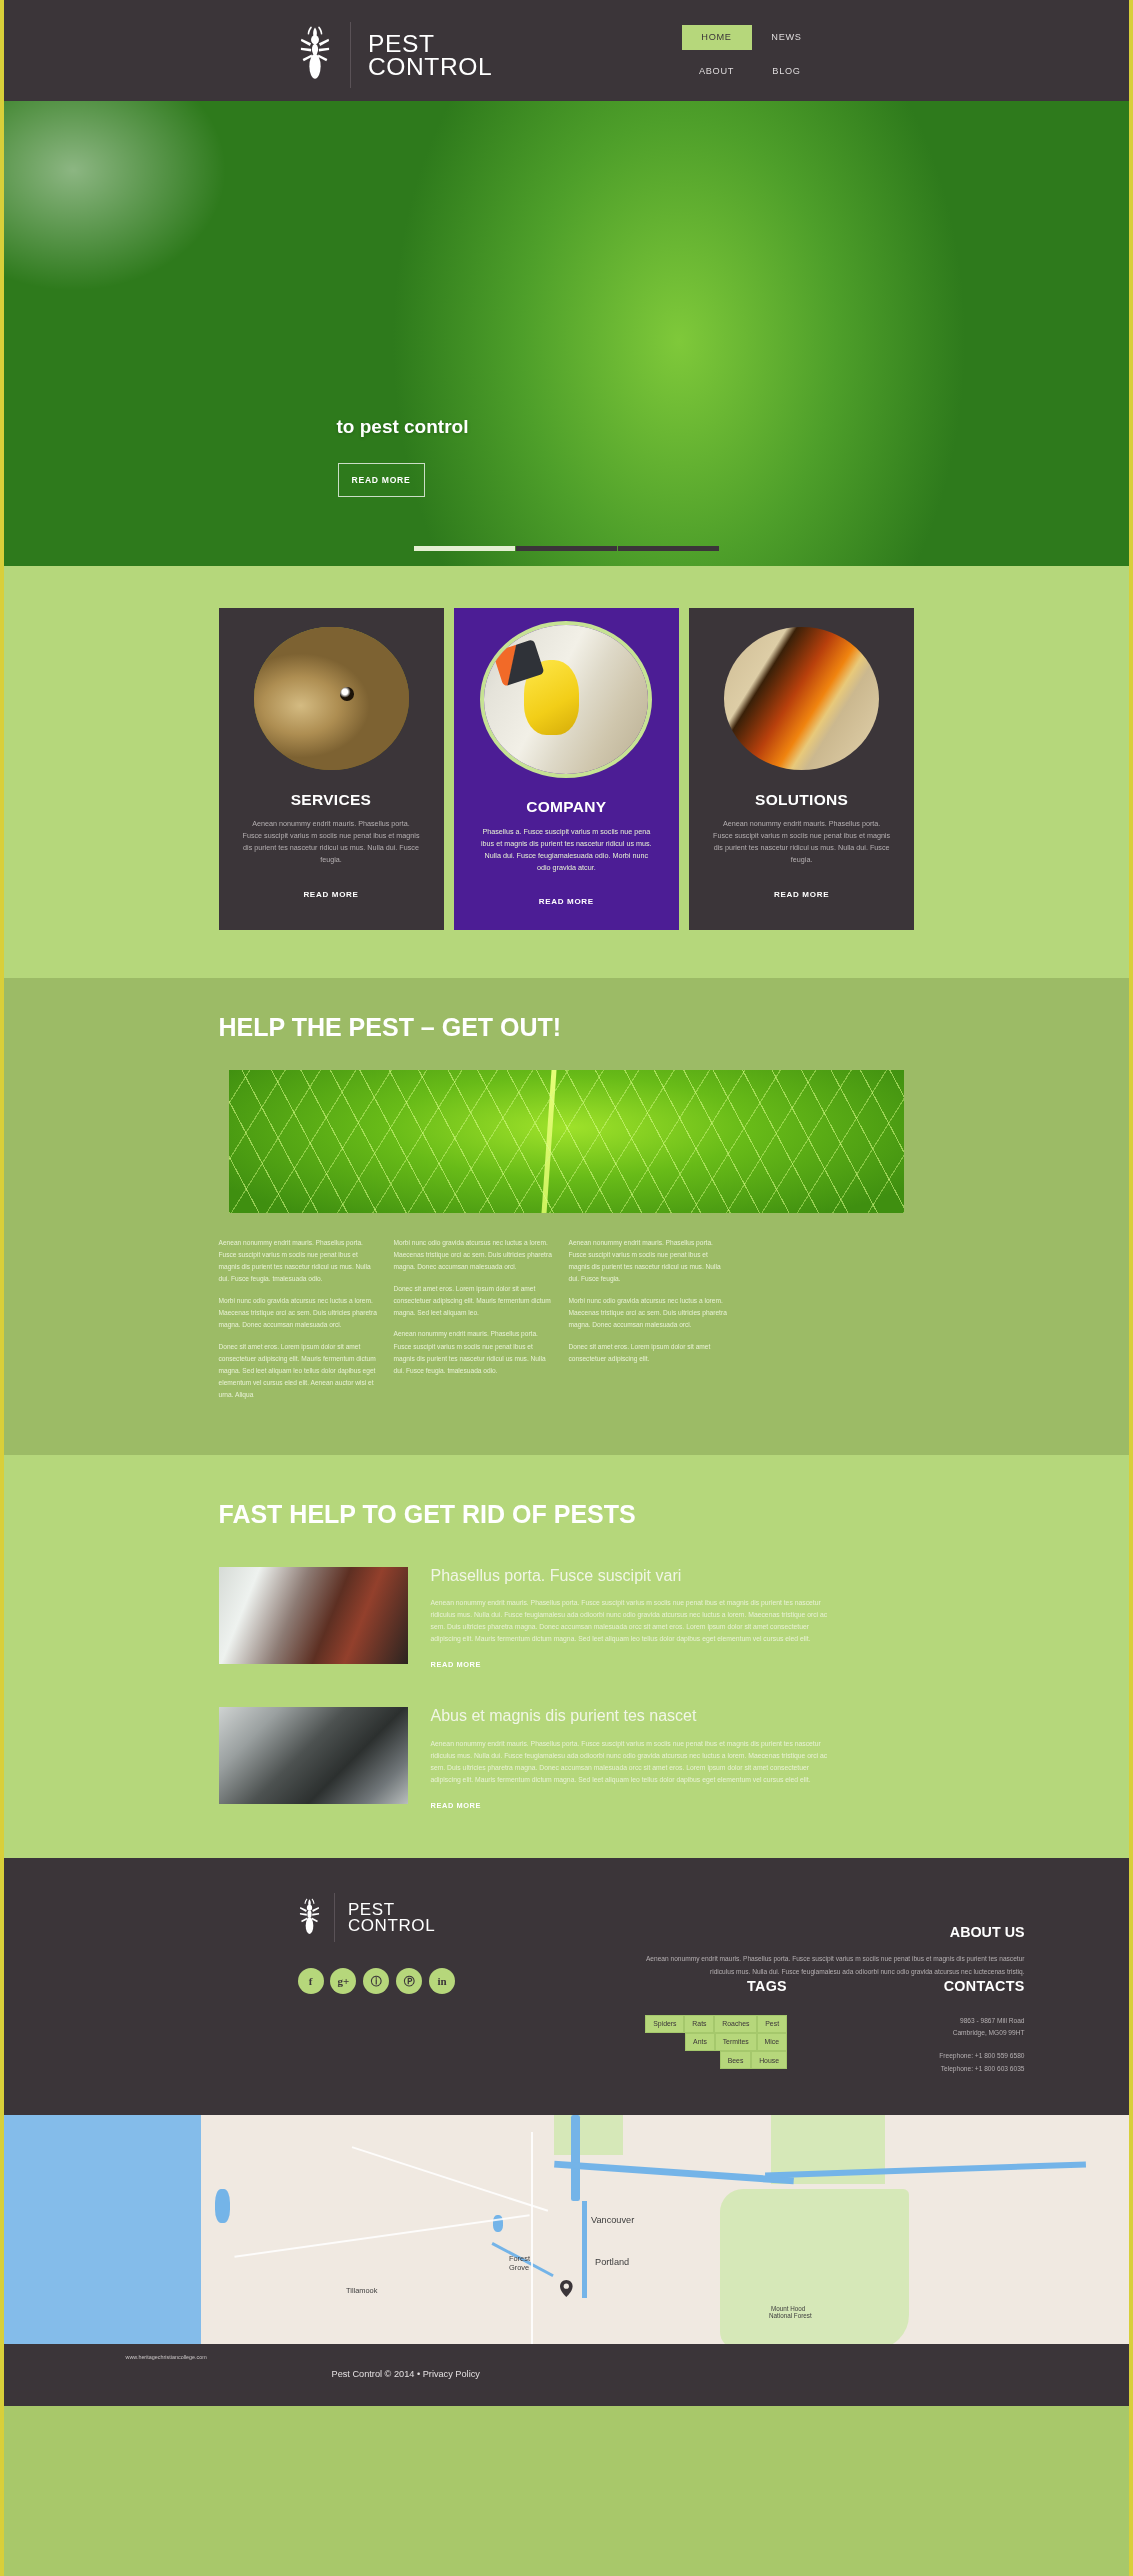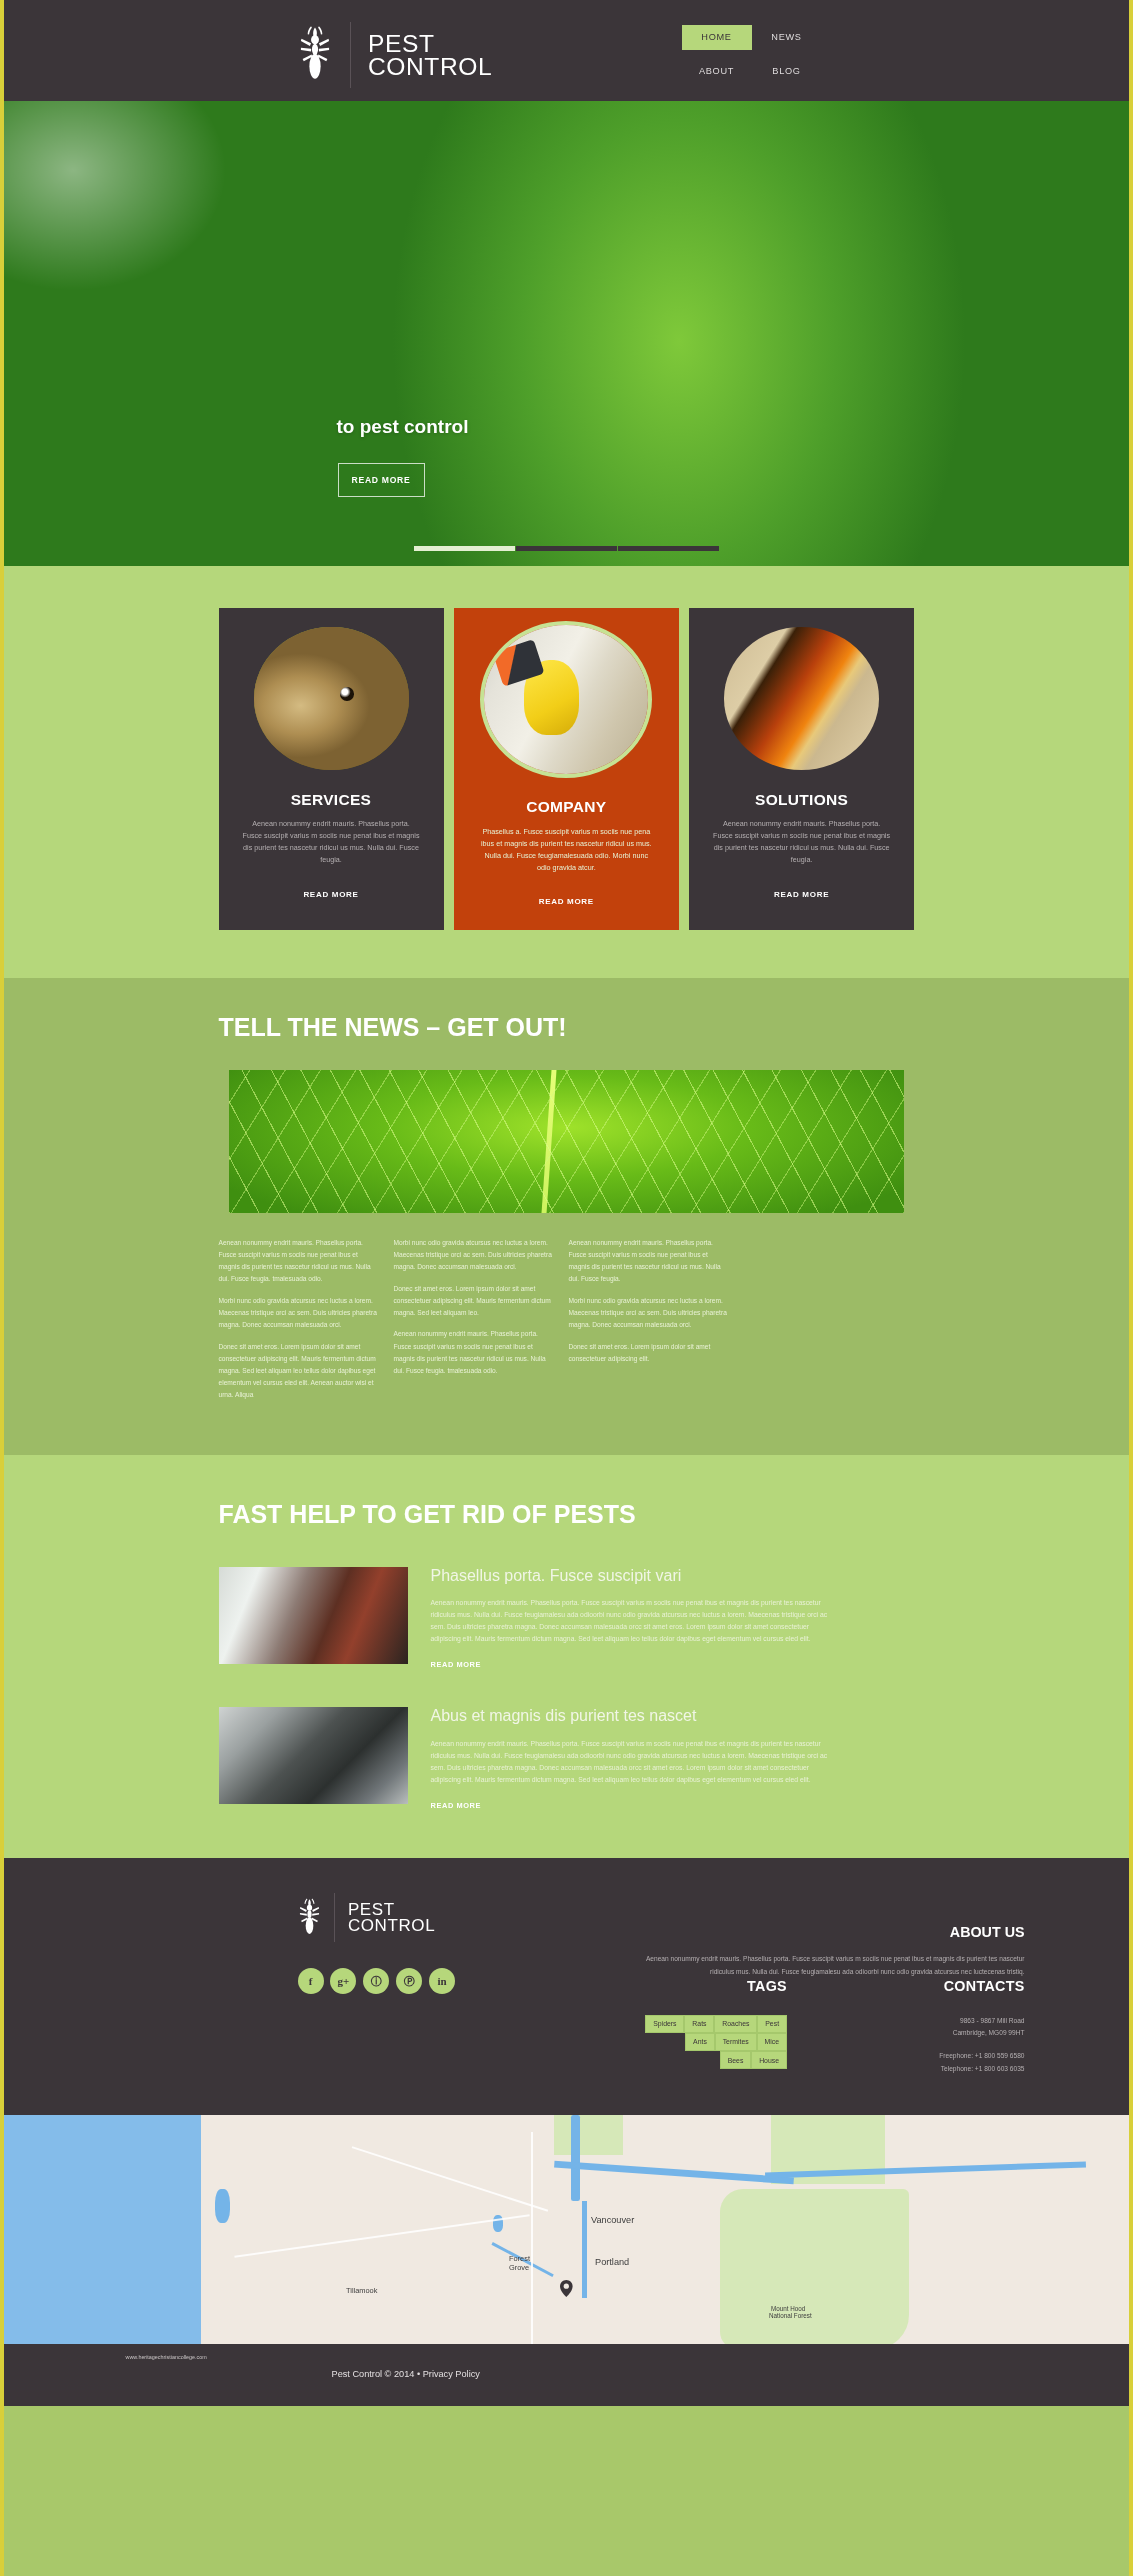--- a/index.html
+++ b/index.html
@@ -36,21 +36,21 @@
   .hero-sub { position:absolute; left:228px; top:315px; color:#fff; font-size:19px; font-weight:700; text-shadow:0 1.1px 3.4px rgba(0,0,0,.2); }
   .hero-btn { position:absolute; left:229px; top:362px; width:87px; height:34px; border:0.6px solid rgba(255,255,255,.75); color:#fff; font-size:8.6px; letter-spacing:0.7px; display:flex; align-items:center; justify-content:center; text-decoration:none; font-weight:600; }
   .slider-dots { position:absolute; left:0; right:0; bottom:15.5px; display:flex; justify-content:center; }
   .slider-dots span { display:block; width:101px; height:4.6px; background:#3b3539; margin:0 0.6px; }
   .slider-dots span.on { background:#e4efd2; }
 
   
   .cards-sec { background:#b5d77b; padding:42px 0 48px; }
   .cards { width:696px; margin:0 auto; display:flex; gap:10.3px; }
   .card { width:225px; background:#3b3539; padding:19px 0 0; position:relative; }
-  .card.mid { background:#c2410c; padding-top:12.6px; }
+  .card.mid { background:#4c1d95; padding-top:12.6px; }
   .card-img { width:155px; height:143px; border-radius:50%; margin:0 auto; overflow:hidden; position:relative; }
   .card.mid .card-img { width:172px; height:157px; border:4px solid #c6e294; }
   .img-beetle { width:100%; height:100%; background:
       radial-gradient(ellipse 69px 52px at 30% 55%, #d4bb82 0%, #ae8e52 55%, #7d6232 100%),
       radial-gradient(ellipse 46px 40px at 70% 40%, #b08a4e 0%, #7c5f2f 70%),
       linear-gradient(160deg,#8cc63f 0%, #74b52f 30%, #2d4b12 70%, #1b3208 100%); }
   .img-beetle:after { content:""; position:absolute; left:56%; top:42%; width:13.7px; height:13.7px; border-radius:50%; background:radial-gradient(circle at 35% 35%, #fff 0 22%, #1a1208 45%); }
   .img-worker { width:100%; height:100%; background:
       linear-gradient(118deg,#cfcfc8 0%, #e5e3da 18%, #f2f0e7 42%, #ded9c8 58%, #cfc6ad 75%, #b9ae91 100%); position:relative; }
   .img-worker:before { content:""; position:absolute; left:24%; top:24%; width:34%; height:50%; border-radius:45% 45% 40% 40%; background:linear-gradient(150deg,#ffe84a,#f2ce18 60%,#d4ab08); }
@@ -206,21 +206,21 @@
           </div>
         <h3>SOLUTIONS</h3>
         <p>Aenean nonummy endrit mauris. Phasellus porta. Fusce suscipit varius m sociis nue penat ibus et magnis dis purient tes nascetur ridicul us mus. Nulla dui. Fusce feugia.</p>
         <a href="#" class="rm">READ MORE</a>
       </div>
     </div>
   </div>
 
   <div class="tell-sec">
     <div class="wrap">
-      <h2 class="sec-h2">TELL THE NEWS – GET OUT!</h2>
+      <h2 class="sec-h2">HELP THE PEST – GET OUT!</h2>
     </div>
     <div class="leaf"></div>
     <div class="wrap">
       <div class="cols4">
         <div>
           <p>Aenean nonummy endrit mauris. Phasellus porta. Fusce suscipit varius m sociis nue penat ibus et magnis dis purient tes nascetur ridicul us mus. Nulla dui. Fusce feugia. tmalesuada odio.</p>
           <p>Morbi nunc odio gravida atcursus nec luctus a lorem. Maecenas tristique orci ac sem. Duis ultricies pharetra magna. Donec accumsan malesuada orci.</p>
           <p>Donec sit amet eros. Lorem ipsum dolor sit amet consectetuer adipiscing elit. Mauris fermentum dictum magna. Sed leet aliquam leo tellus dolor dapibus eget elementum vel cursus eled elit. Aenean auctor wisi et urna. Aliqua</p>
         </div>
         <div>

